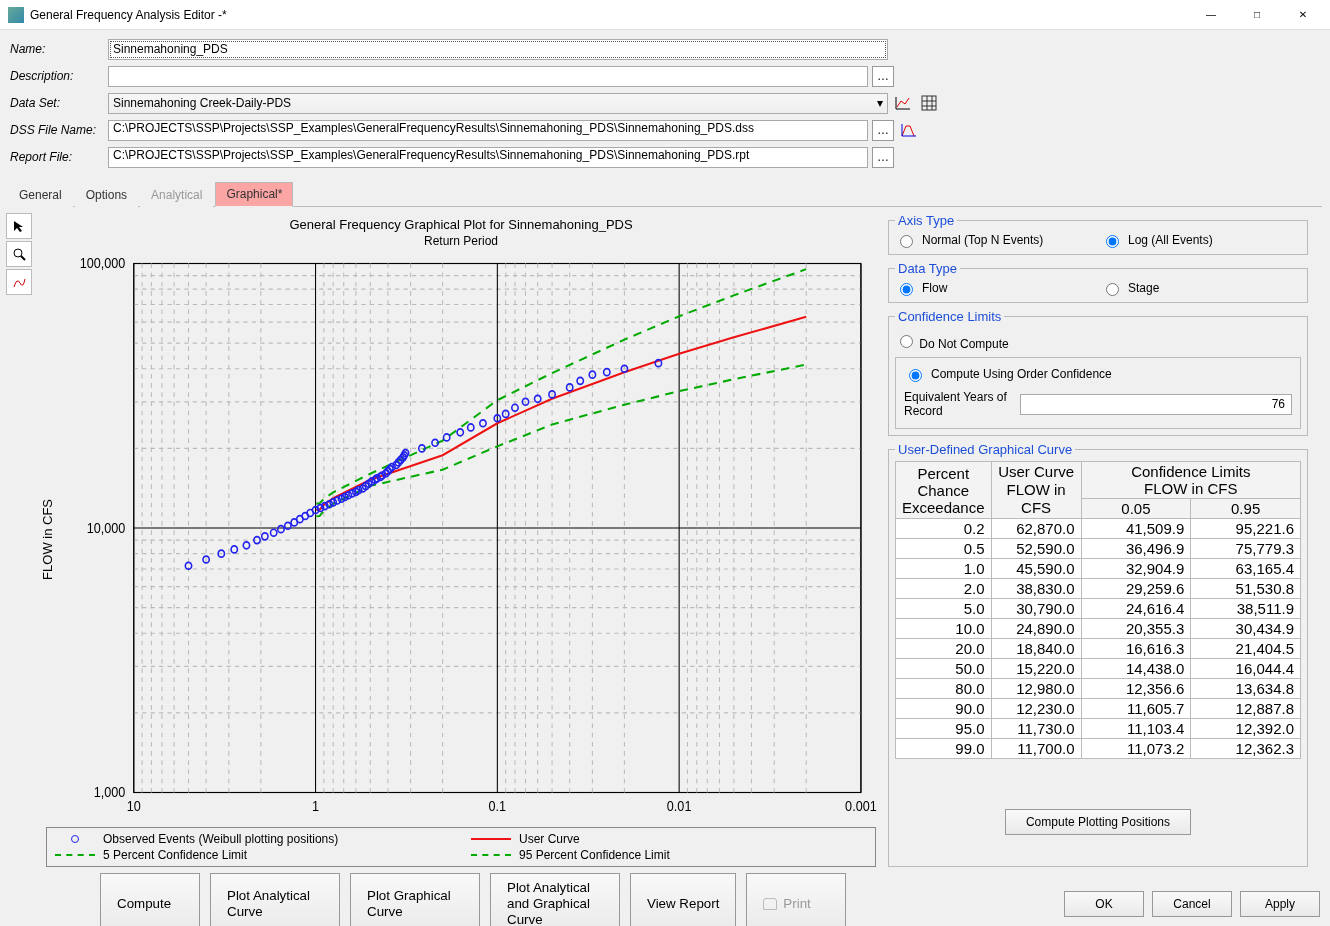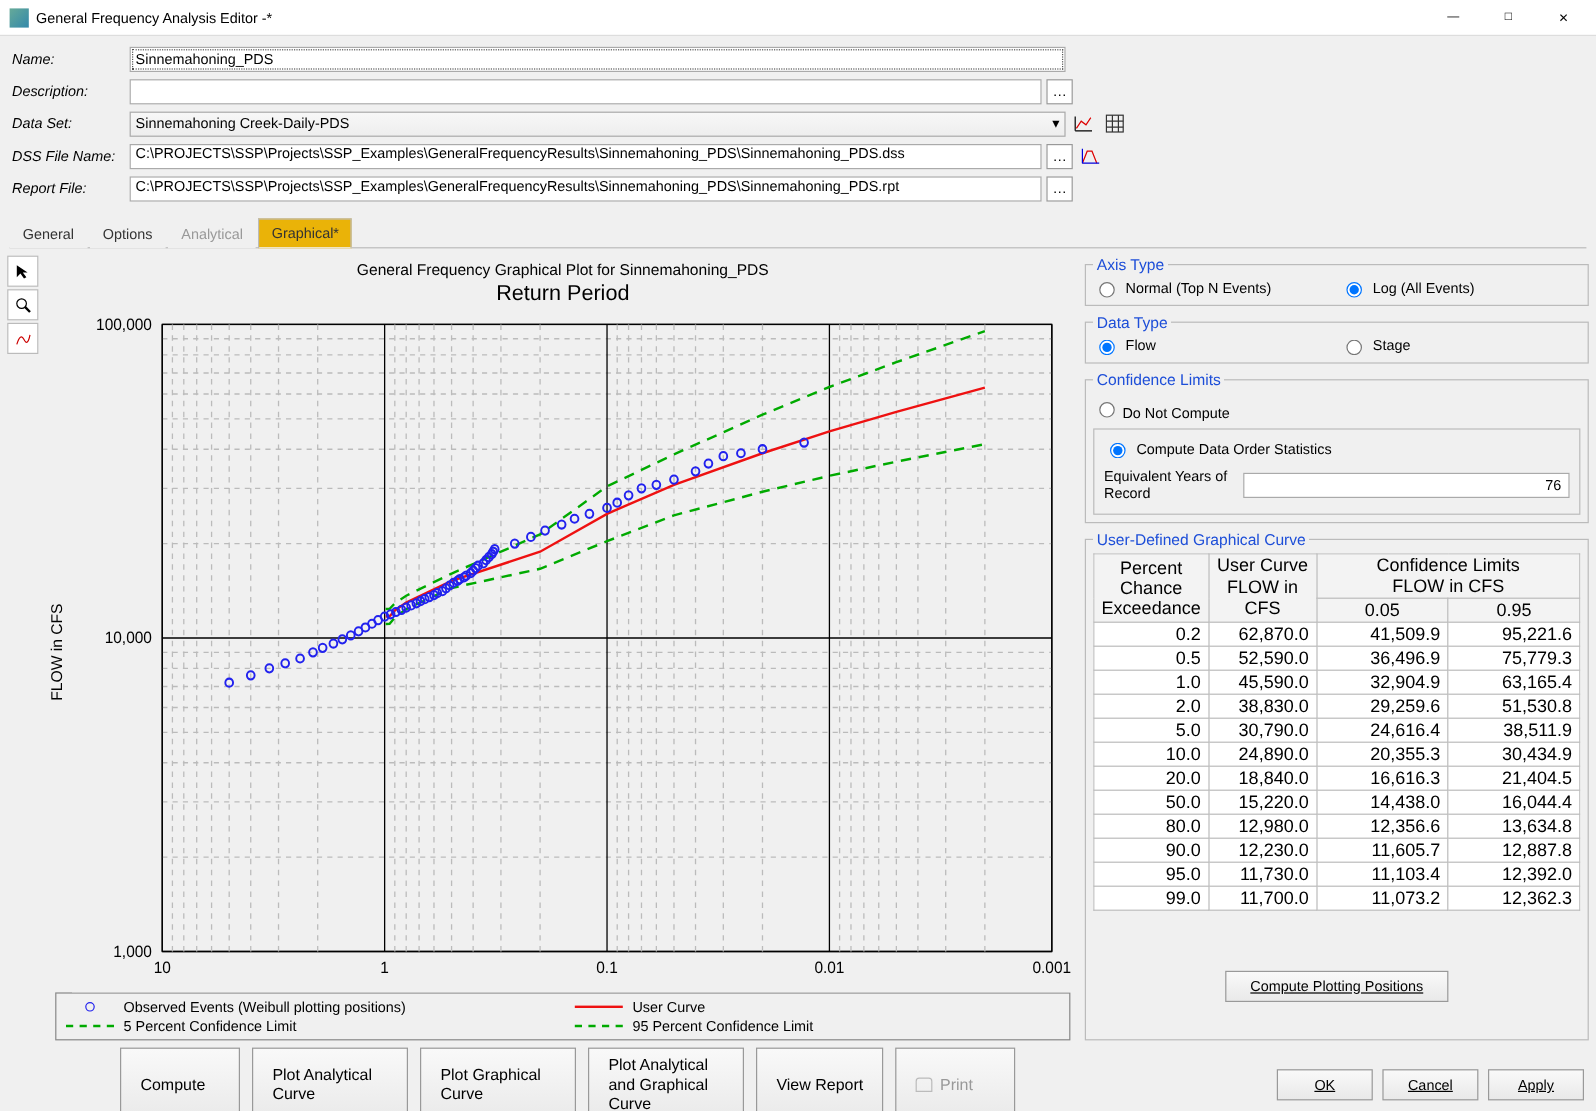--- a/index.html
+++ b/index.html
@@ -87,29 +87,29 @@
     border: 1px solid transparent;
     border-bottom: none;
     margin-right: 2px;
     color: #333;
     background: #f0f0f0;
     position: relative;
     top: 1px;
   }
   .tab.disabled { color:#999; }
   .tab.active {
-    background: #eab308;
+    background: #fca5a5;
     border: 1px solid #bbb;
     border-bottom: 1px solid #f0f0f0;
     top:1px;
   }
 
   .tabpanel {
     display:flex;
-    padding: 6px 6px 0 6px;
+    padding: 6px 22px 0 6px;
     gap: 6px;
     height: 660px;
     justify-content: center;
   }
   .toolstrip {
     width: 28px;
     background:#f0f0f0;
     display:flex;
     flex-direction:column;
     gap:2px;
@@ -122,21 +122,21 @@
   }
 
   .chart-pane {
     flex: 1;
     min-width: 0;
     background:#f0f0f0;
     display:flex;
     flex-direction:column;
   }
   .chart-title { text-align:center; font-size:13px; margin:4px 0 2px; }
-  .chart-subtitle { text-align:center; font-size:18px; margin-bottom:4px;}
+  .chart-subtitle { text-align:center; font-size:12px; margin-bottom:4px;}
   .plot-wrap {
     flex:1;
     position:relative;
     display:flex;
   }
   .ylab {
     writing-mode: vertical-rl;
     transform: rotate(180deg);
     text-align:center;
     width: 20px;
@@ -205,21 +205,20 @@
   }
   .grid-table td { text-align:right; }
   .table-wrap-outer { height:340px; overflow:hidden; }
   .btn-row { text-align:center; margin-top:8px;}
   .btn, button.btn {
     border:1px solid #999;
     background: linear-gradient(#f9f9f9,#e9e9e9);
     padding: 5px 20px;
     font-family:inherit;
     font-size:12px;
-    text-decoration:underline;
   }
 
   .bottom-buttons {
     display:flex;
     padding: 6px 10px 10px 10px;
     align-items:stretch;
     gap:10px;
   }
   .bottom-buttons .lbuttons { display:flex; gap:10px; align-items:stretch;}
   .bottom-buttons .big {
@@ -538,21 +537,21 @@
     </fieldset>
 
     <fieldset>
       <legend class="grp-title">Confidence Limits</legend>
       <div class="radio-row" style="margin:4px 0 6px;">
         <label><input type="radio" name="conf" style=""> <span>Do Not Compute</span></label>
       </div>
       <div class="conf-inner">
         <label class="radio-row">
             <input type="radio" name="conf" checked="" style=""> 
-            <span>Compute Data Order Statistics</span>
+            <span>Compute Using Order Confidence</span>
           </label>
         <div class="eq-row">
           <span class="eq-lab">Equivalent Years of Record</span>
           <input type="text" value="76" style="">
         </div>
       </div>
     </fieldset>
 
     <fieldset style="flex:1; display:flex; flex-direction:column;">
       <legend class="grp-title">User-Defined Graphical Curve</legend>

